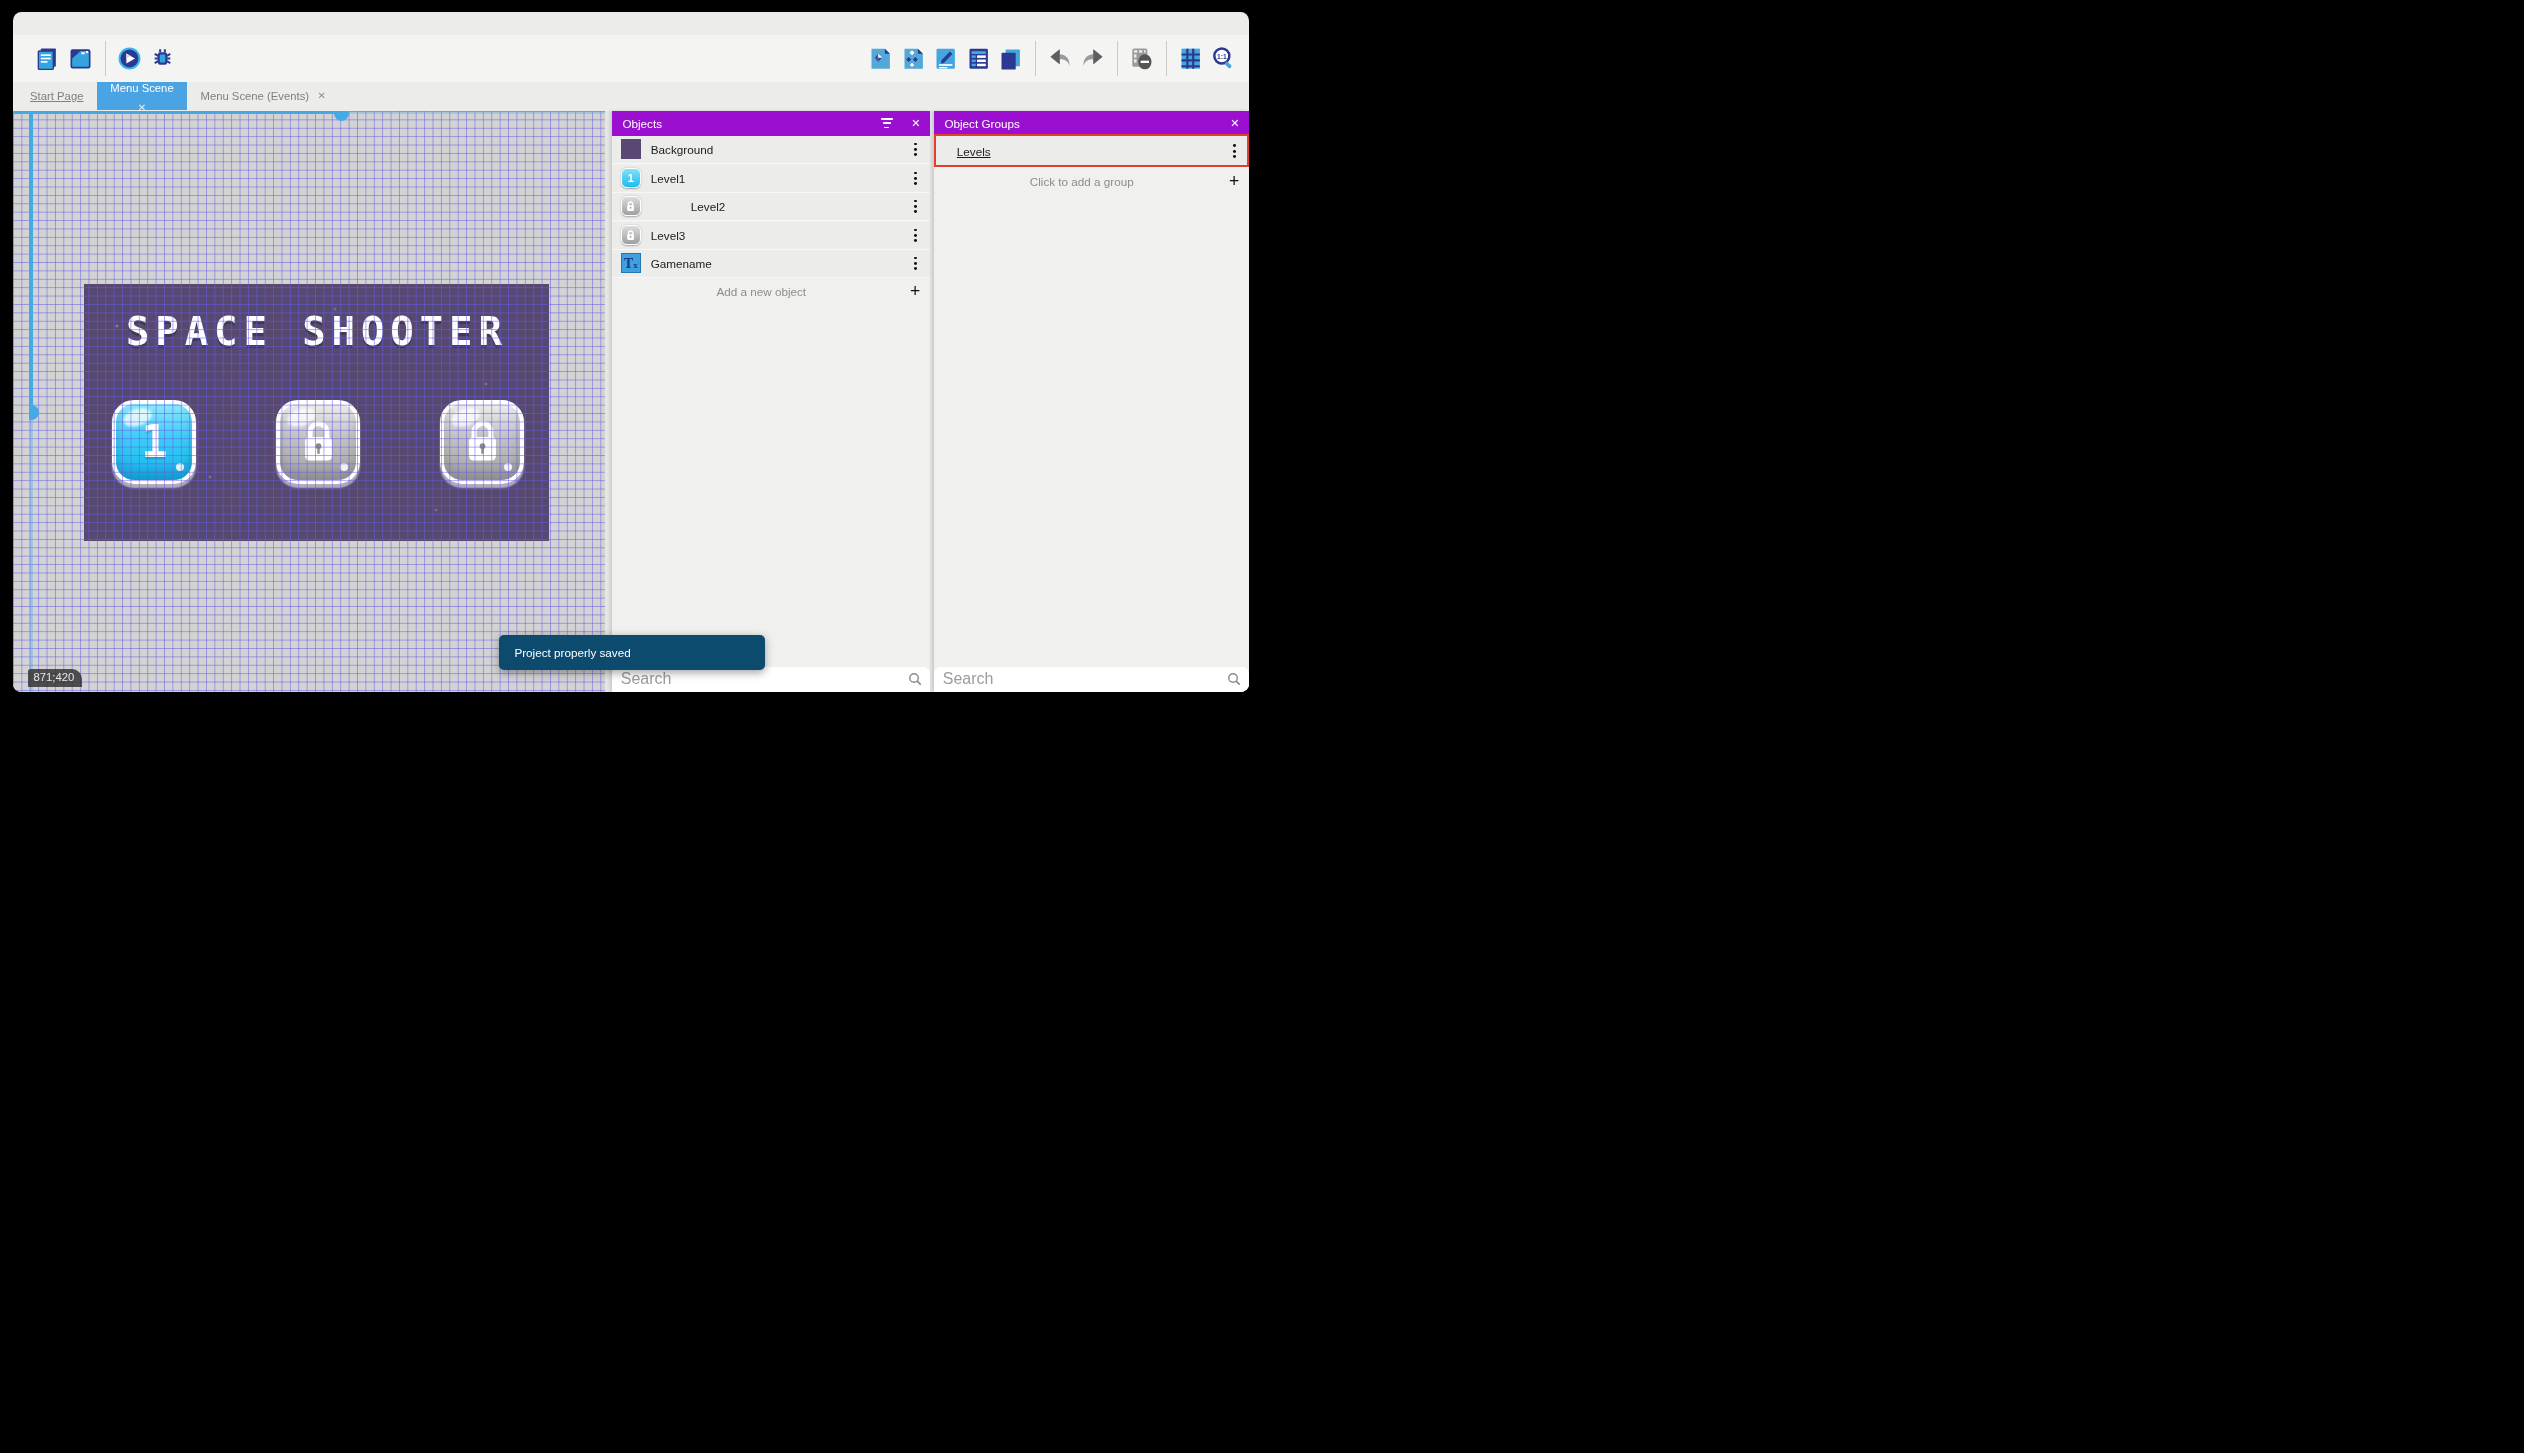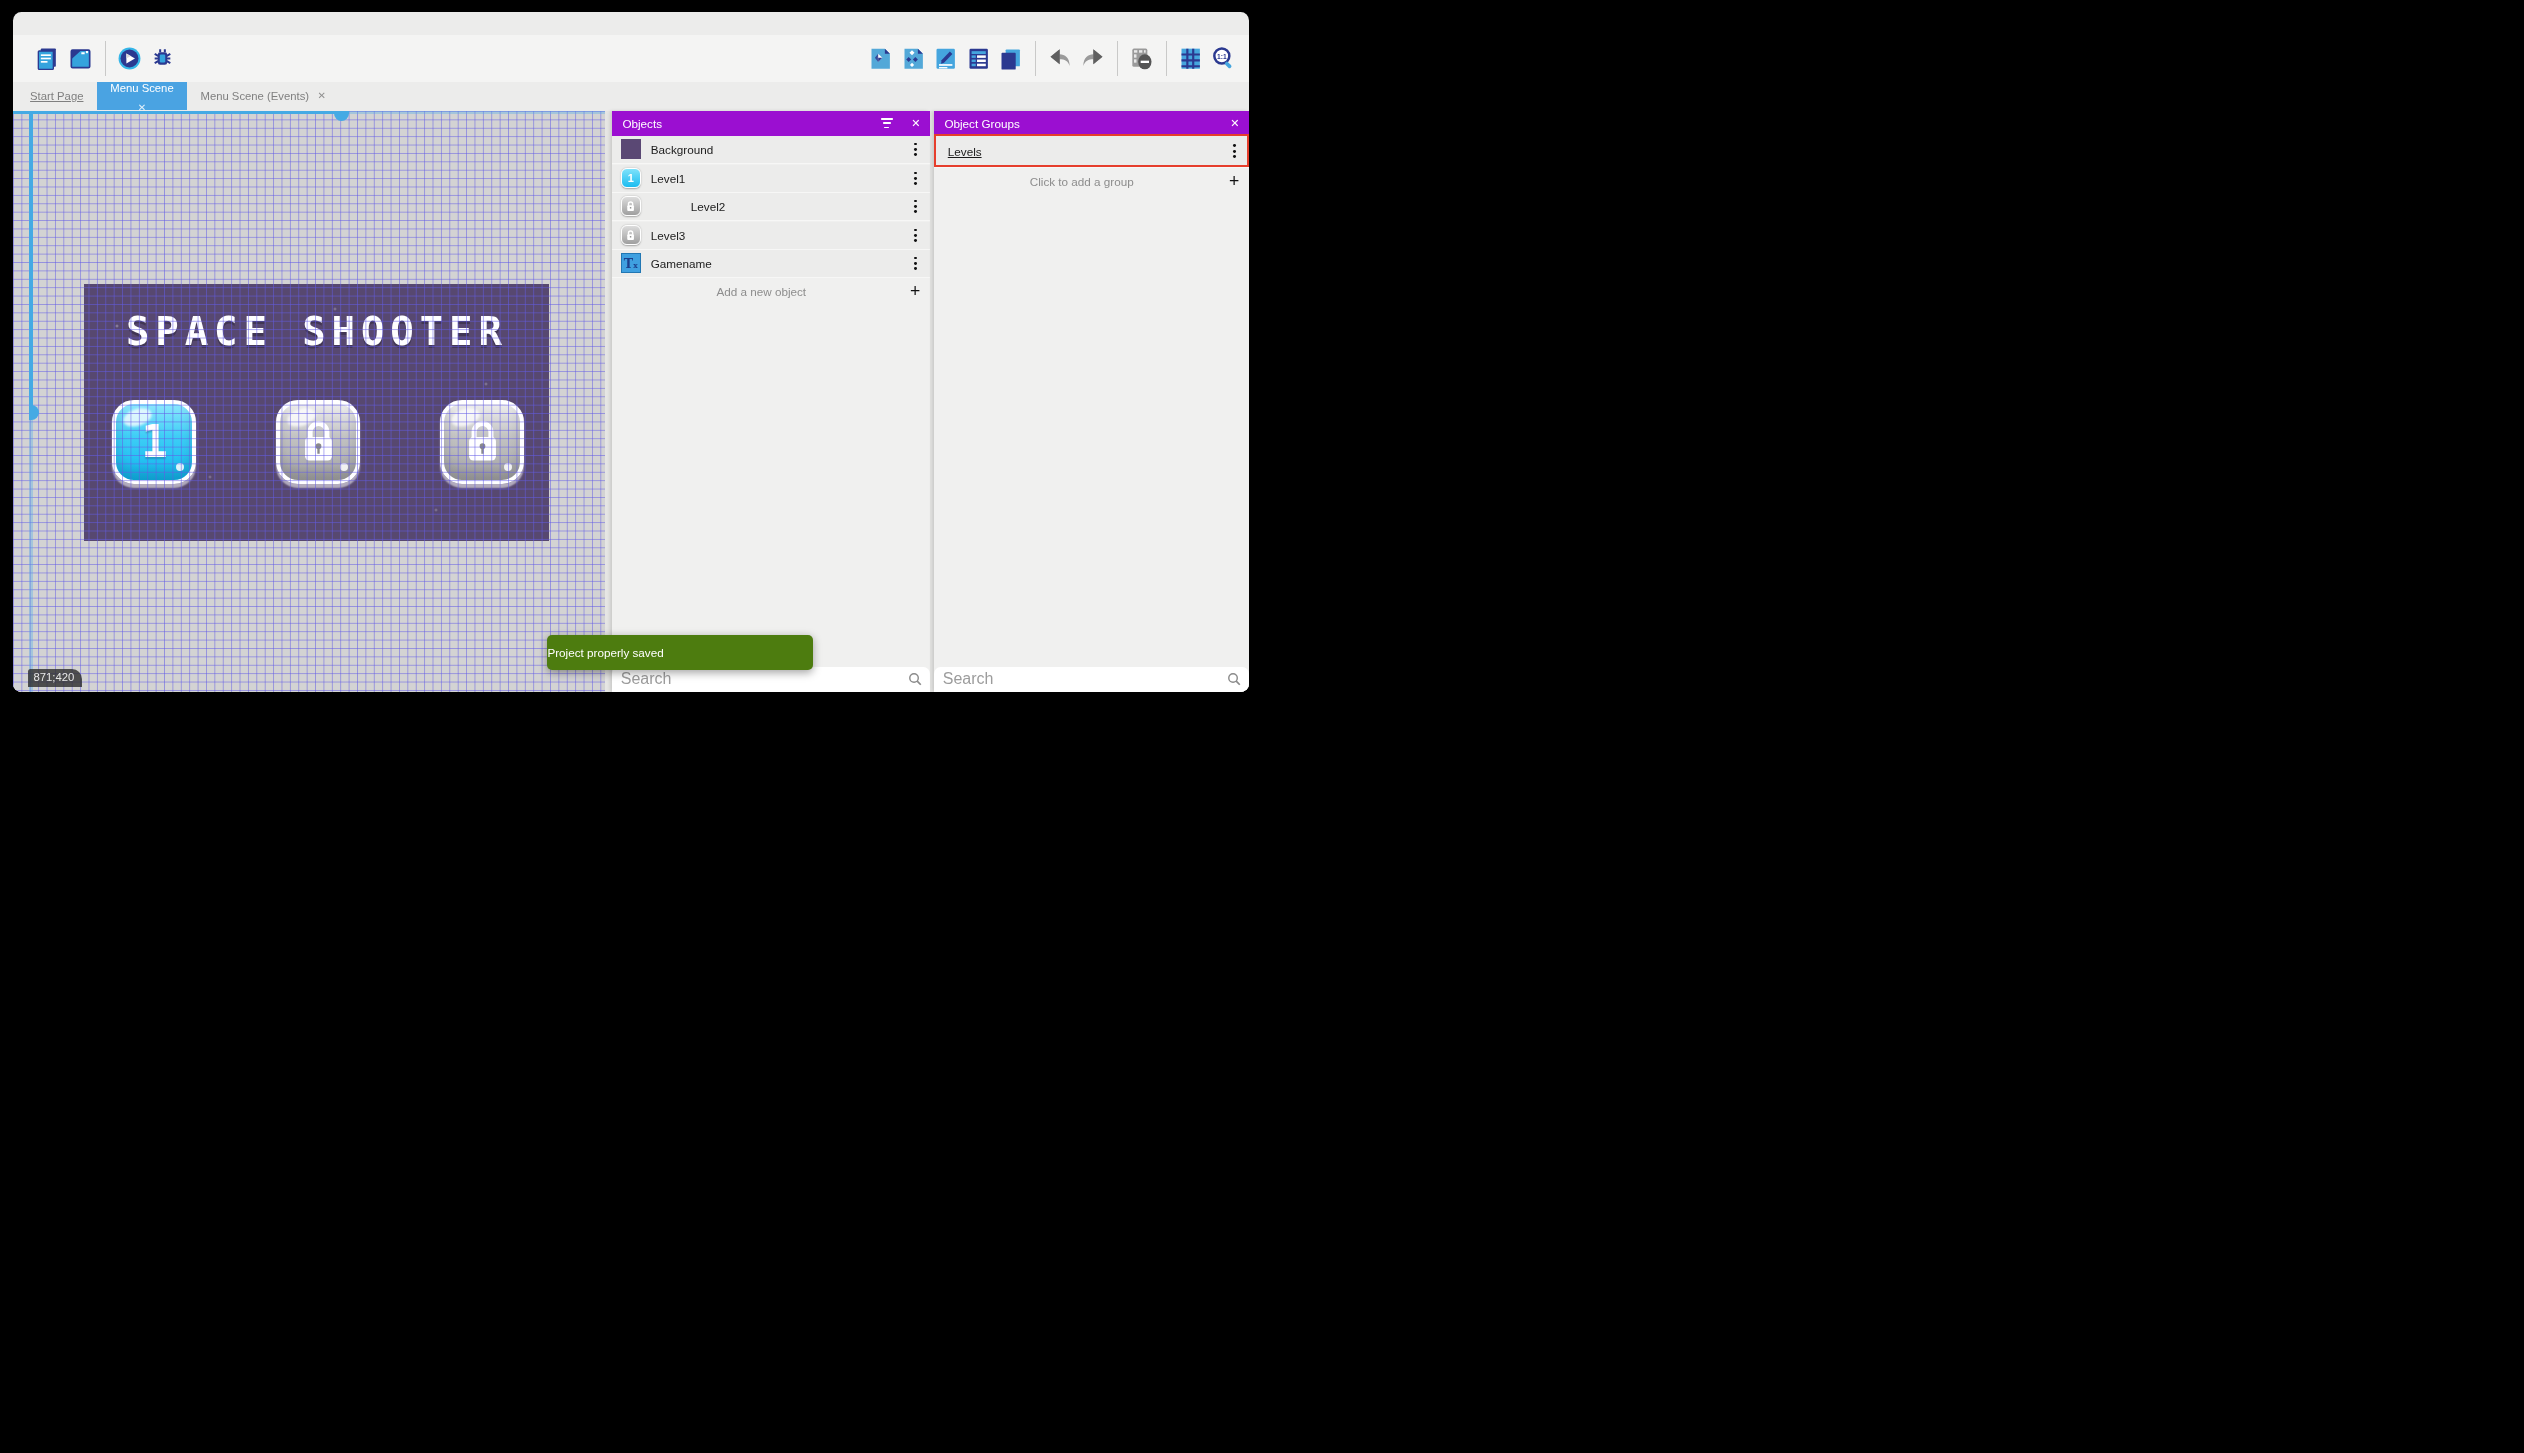--- a/index.html
+++ b/index.html
@@ -67,22 +67,22 @@
   .vscrollbar { position:absolute; left:16px; top:0; width:3.3px; height:581px; background:rgba(88,174,232,.38); z-index:4; }
   .vscrollbar .solid { position:absolute; left:0; top:0; width:3.3px; height:301px; background:#45aae4; }
   .vscrollbar .bump { position:absolute; left:0; top:294px; width:10px; height:15px;
     background:#45aae4; border-radius:0 8.4px 8.4px 0; }
 
   .coord-badge { position:absolute; left:14.2px; top:558px; z-index:5; background:rgba(48,48,48,.82);
     color:#e8e8e8; font-size:11.3px; padding:2.5px 7.5px 4.2px 5.9px; border-radius:2.5px 10px 0 0; }
 
   
   .toast { position:absolute; left:486px; top:524px; width:266px; height:35px; z-index:8;
-    background:#4d7c0f; border-radius:5px; display:flex; align-items:center; padding-left:0;
-    color:#fff; font-size:11.7px; box-shadow:0 2.5px 8.4px rgba(0,0,0,.35);margin-left:48px; }
+    background:#0c4a6e; border-radius:5px; display:flex; align-items:center; padding-left:15px;
+    color:#fff; font-size:11.7px; box-shadow:0 2.5px 8.4px rgba(0,0,0,.35); }
 
   
   .panel { position:absolute; top:0; height:581px; background:#f0f0ef; }
   .panel-objects { left:599px; width:318px; box-shadow:-1.7px 0 3.3px rgba(0,0,0,.12); }
   .panel-groups { left:921px; width:315px; box-shadow:-1.7px 0 3.3px rgba(0,0,0,.12); }
   .panel-header { position:absolute; left:0; top:0; width:100%; height:25px; background:#9b0fd1;
     display:flex; align-items:center; color:#fff; padding:0 10px; }
   .panel-header .ph-title { font-size:11.7px; flex:1; }
   .icon-filter { display:flex; flex-direction:column; gap:2.5px; margin-right:18.4px; cursor:pointer; }
   .icon-filter i { display:block; height:1.7px; background:#fff; border-radius:0.8px; }
@@ -413,21 +413,21 @@
       </div>
     </div>
 
     <div class="panel panel-groups">
       <div class="panel-header">
         <span class="ph-title">Object Groups</span>
         <span class="panel-close">✕</span>
       </div>
 
       <div class="obj-row" style="top:25px; height:32px;">
-        <span class="obj-label" style="margin-left:5px;text-decoration:underline;">Levels</span>
+        <span class="obj-label" style="margin-left:14px;text-decoration:underline;">Levels</span>
         <span class="kebab">
             <i></i>
             <i></i>
             <i></i>
           </span>
       </div>
       <div class="highlight-box"></div>
 
       <div class="add-row" style="top:57px;">
         <span class="add-label">Click to add a group</span>

